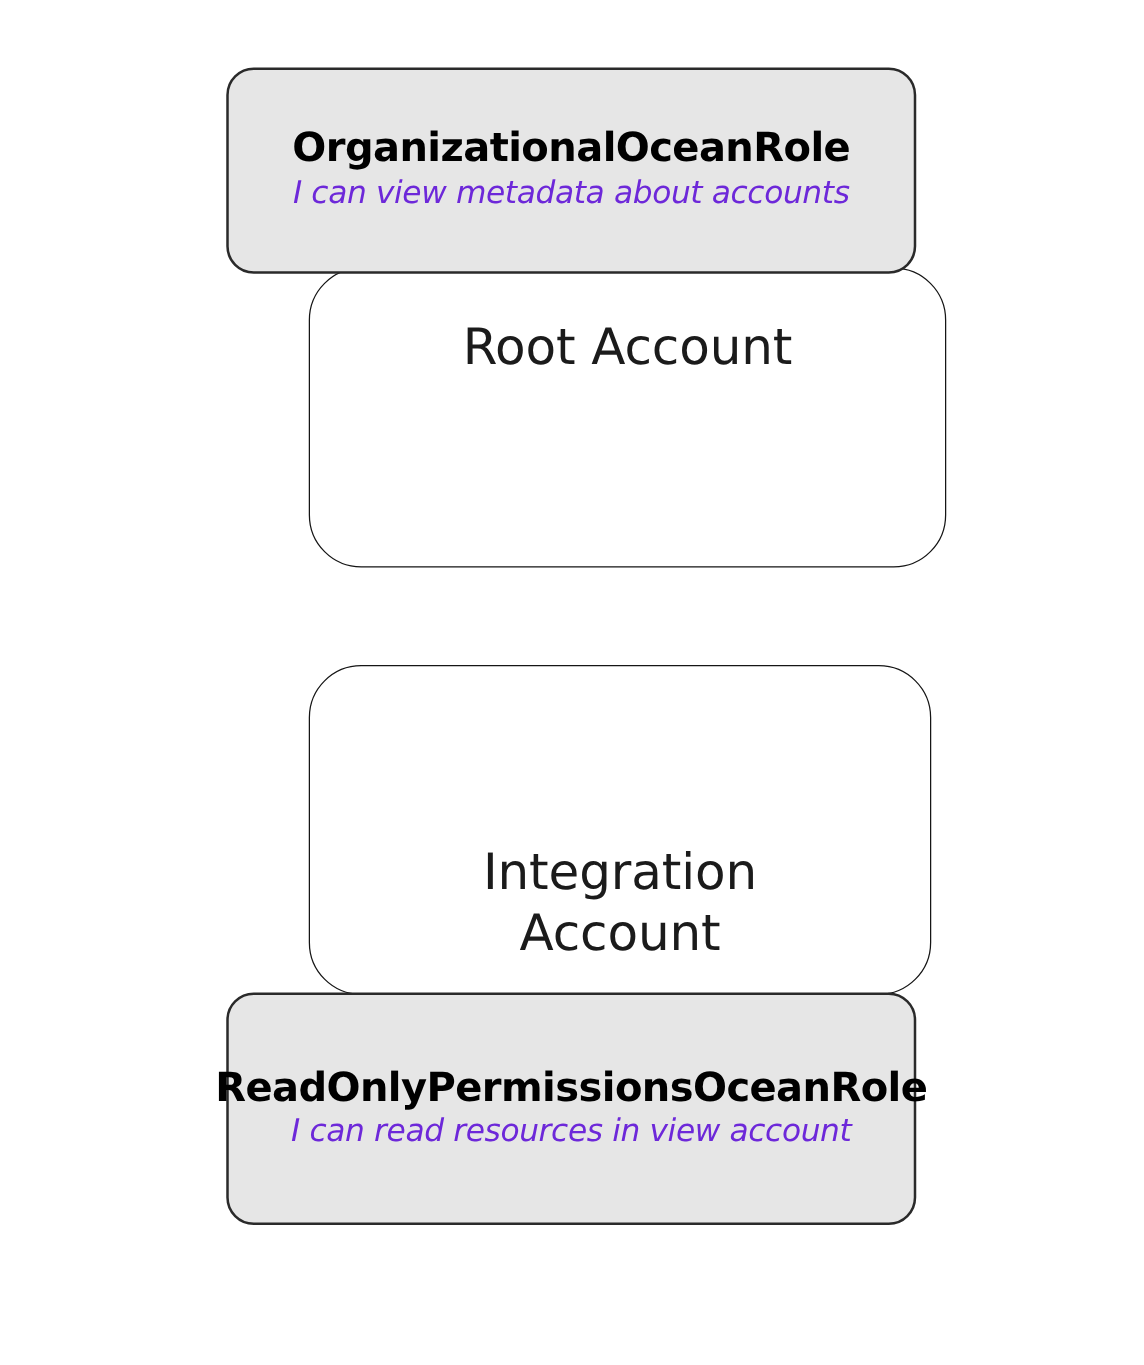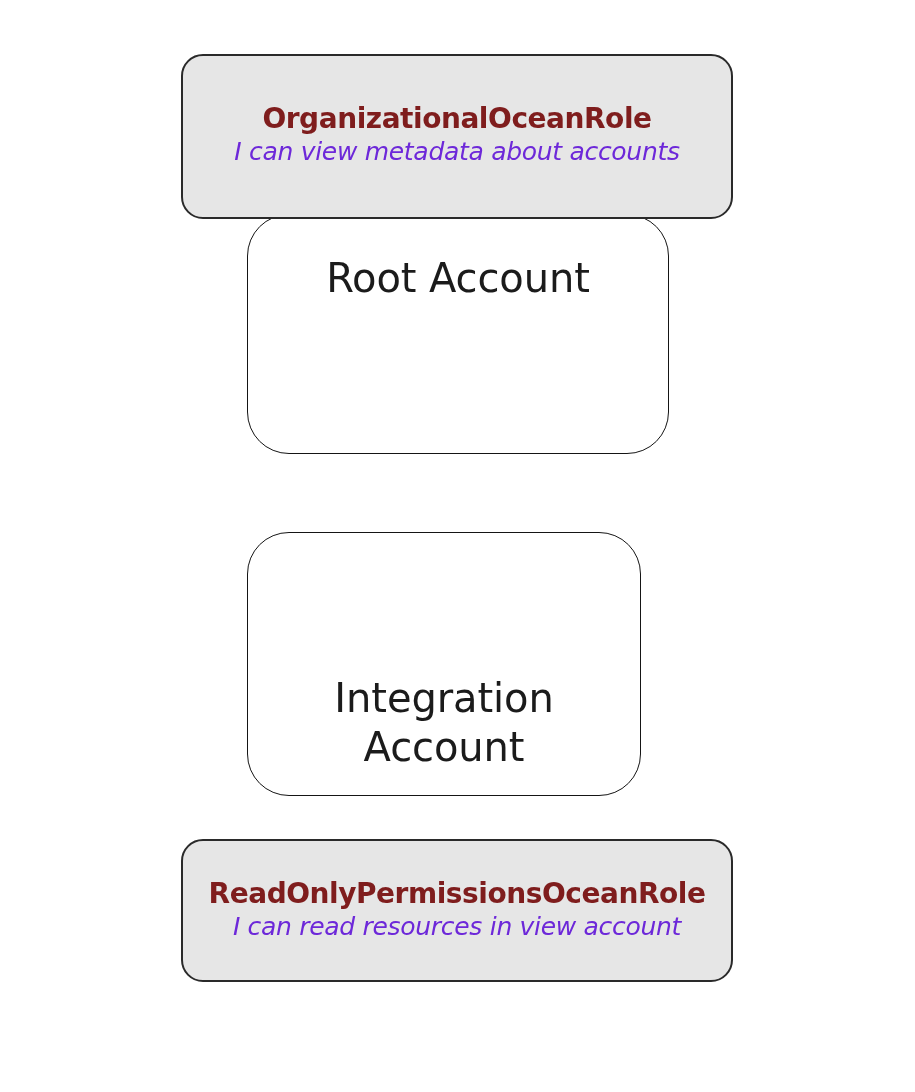--- a/index.html
+++ b/index.html
@@ -43,33 +43,33 @@
     color: #1b1b1b;
     line-height: 1.22;
     text-align: center;
     letter-spacing: -0.1px;
     white-space: pre-line;
   }
 
   #root-account-box {
     left: 247px;
     top: 214px;
-    width: 422px;
+    width: 510px;
     height: 240px;
     justify-content: center;
   }
   #root-account-box .account-label {
     
     margin-bottom: 112px;
   }
 
   #integration-account-box {
     left: 247px;
     top: 532px;
-    width: 394px;
+    width: 498px;
     height: 264px;
   }
   #integration-account-box .account-label {
     
     margin-top: 118px;
   }
 
   
   .role-badge {
     position: absolute;
@@ -79,23 +79,23 @@
     box-sizing: border-box;
     display: flex;
     flex-direction: column;
     align-items: center;
     justify-content: center;
     z-index: 5;
     padding: 0 14px;
   }
   .role-name {
     font-family: "DejaVu Sans", sans-serif;
-    font-size: 28px;
+    font-size: 32px;
     font-weight: 700;
-    color: #7f1d1d;
+    color: #000000;
     line-height: 1.12;
     text-align: left;
     letter-spacing: -0.45px;
     margin-bottom: 3px;
   }
   .role-desc {
     font-family: "DejaVu Sans", sans-serif;
     font-size: 25px;
     font-style: italic;
     font-weight: 400;
@@ -116,22 +116,21 @@
     flex-direction: column;
     align-items: center;
     
     margin-bottom: 4px;
   }
 
   #readonly-role-badge {
     left: 181px;
     top: 794px;
     width: 552px;
-    height: 143px;
-    margin-top: 45px;
+    height: 186px;
   }
   #readonly-role-badge .role-stack {
     display: flex;
     flex-direction: column;
     align-items: center;
     margin-bottom: 2px;
   }
 </style>
 </head>
 <body>

